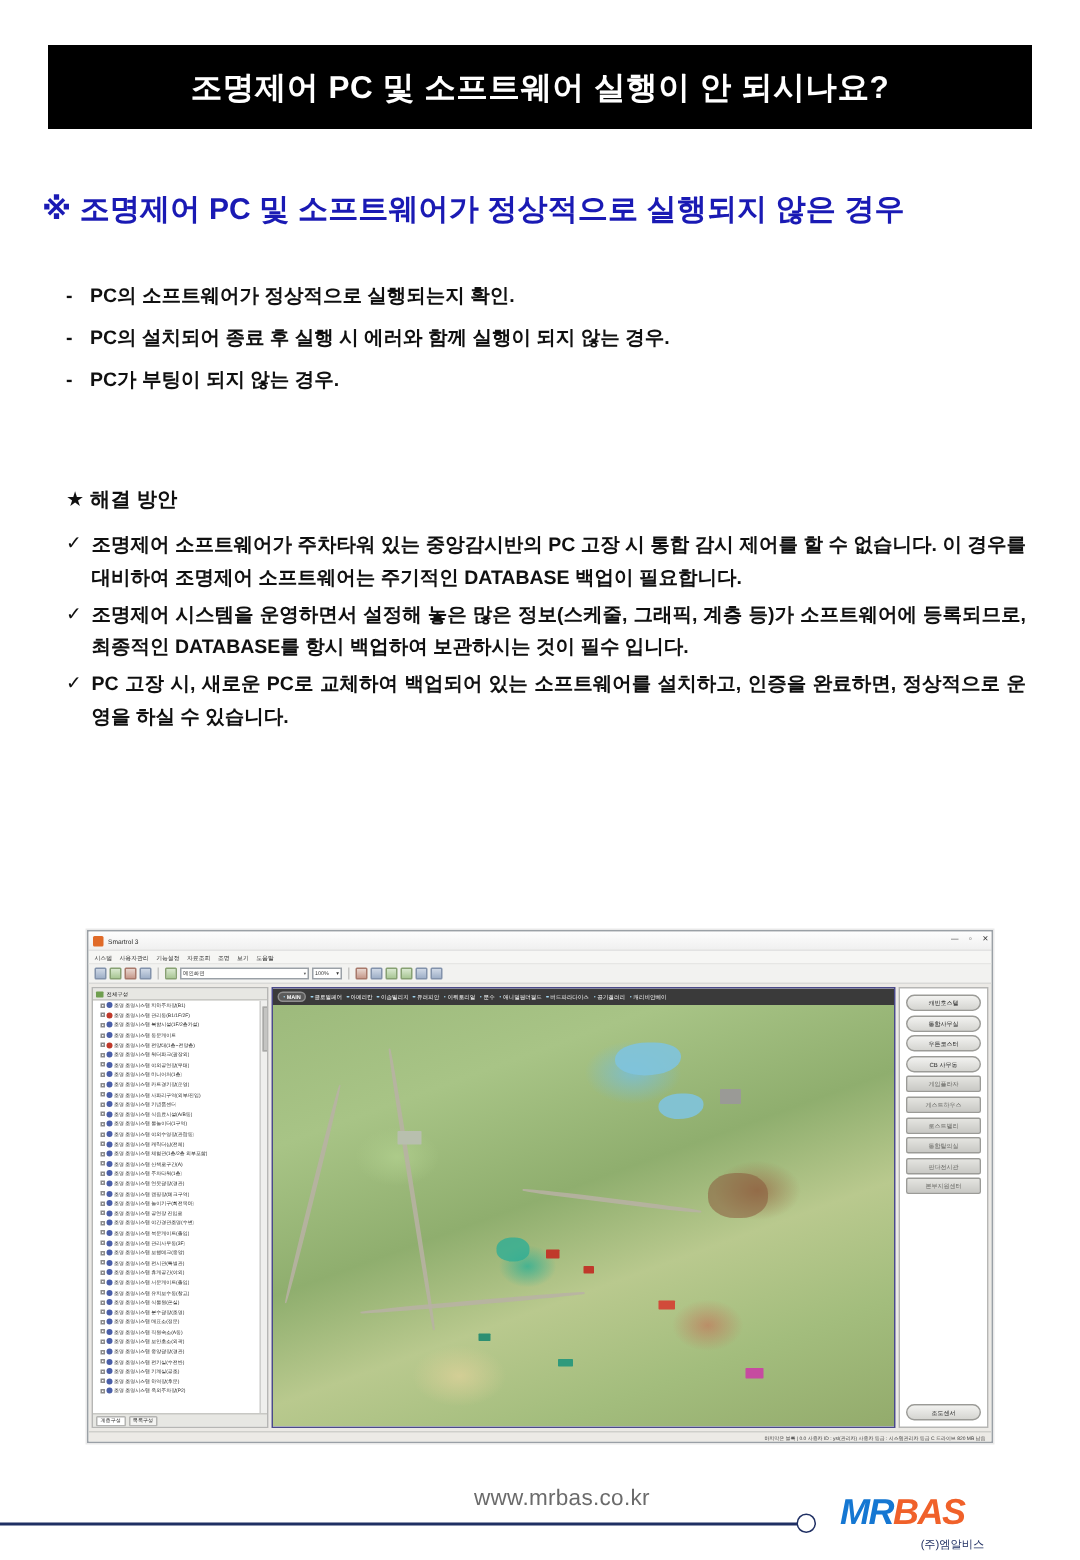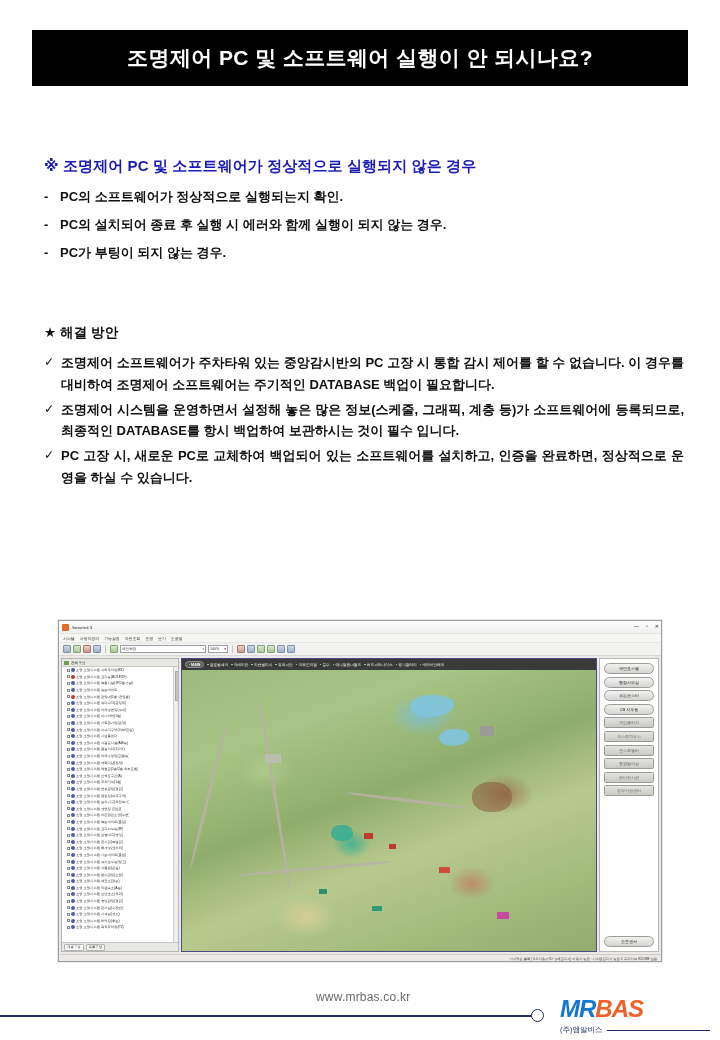--- a/index.html
+++ b/index.html
@@ -23,26 +23,25 @@
   .title-banner .title-text {
     color: #ffffff;
     font-size: 21px;
     font-weight: bold;
     letter-spacing: .4px;
     white-space: nowrap;
   }
 
   
   .sub-heading {
-    position: absolute; left: 44px; top: 126px;
-    font-size: 15px; font-weight: bold;
+    position: absolute; left: 28px; top: 126px;
+    font-size: 20px; font-weight: bold;
     color: #1a1ab4;
     letter-spacing: .1px;
     white-space: nowrap;
-    margin-top: 31px;
   }
 
   
   .section { position: absolute; left: 44px; width: 640px; }
   .sec-check { top: 186px; }
   .sec-solve { top: 324px; }
 
   .sec-title {
     font-size: 13.5px; font-weight: bold; color: #101010;
     margin: 0 0 10px 0; letter-spacing: .1px;
@@ -234,40 +233,40 @@
   .fig-status {
     height: 9px; background: #eceae6; border-top: .5px solid #cfcfcb;
     display: flex; align-items: center; justify-content: flex-end;
     padding: 0 4px; font-size: 3.3px; color: #3a3a3a; white-space: nowrap;
   }
 
   
   .footer { position: absolute; left: 0; top: 1000px; width: 720px; height: 40px; }
   .footer-url {
     position: absolute; left: 316px; top: -10px;
-    font-size: 12px; color: #6b6b6b; letter-spacing: .2px;
+    font-size: 15px; color: #6b6b6b; letter-spacing: .2px;
   }
   .footer-rule {
     position: absolute; left: 0; top: 15px; width: 538px; height: 1.6px;
     background: #1f2f63;
   }
   .footer-circle {
     position: absolute; left: 531px; top: 9px;
     width: 13px; height: 13px; border-radius: 50%;
     border: 1.6px solid #1f2f63; background: #ffffff;
   }
   .logo { position: absolute; left: 560px; top: -6px; width: 150px; }
   .logo-word {
     font-size: 24px; font-weight: bold; font-style: italic;
     letter-spacing: -1px; line-height: 30px;
     font-family: Liberation Sans, sans-serif;
   }
   .logo-mr { color: #1577d2; }
   .logo-bas { color: #f0612a; }
-  .logo-sub-row { display: flex; align-items: center; gap: 4px; margin-top: 1px; }
+  .logo-sub-row { display: flex; align-items: center; gap: 4px; margin-top: 1px; flex-direction: column; }
   .logo-sub { font-size: 7.5px; color: #1f2f63; white-space: nowrap; }
   .logo-sub-rule { flex: 1 1 auto; height: 1px; background: #1f2f63; }
 </style>
 </head>
 <body>
 
 <div class="page">
 
   <div class="title-banner">
     <div class="title-text">조명제어 PC 및 소프트웨어 실행이 안 되시나요?</div>

